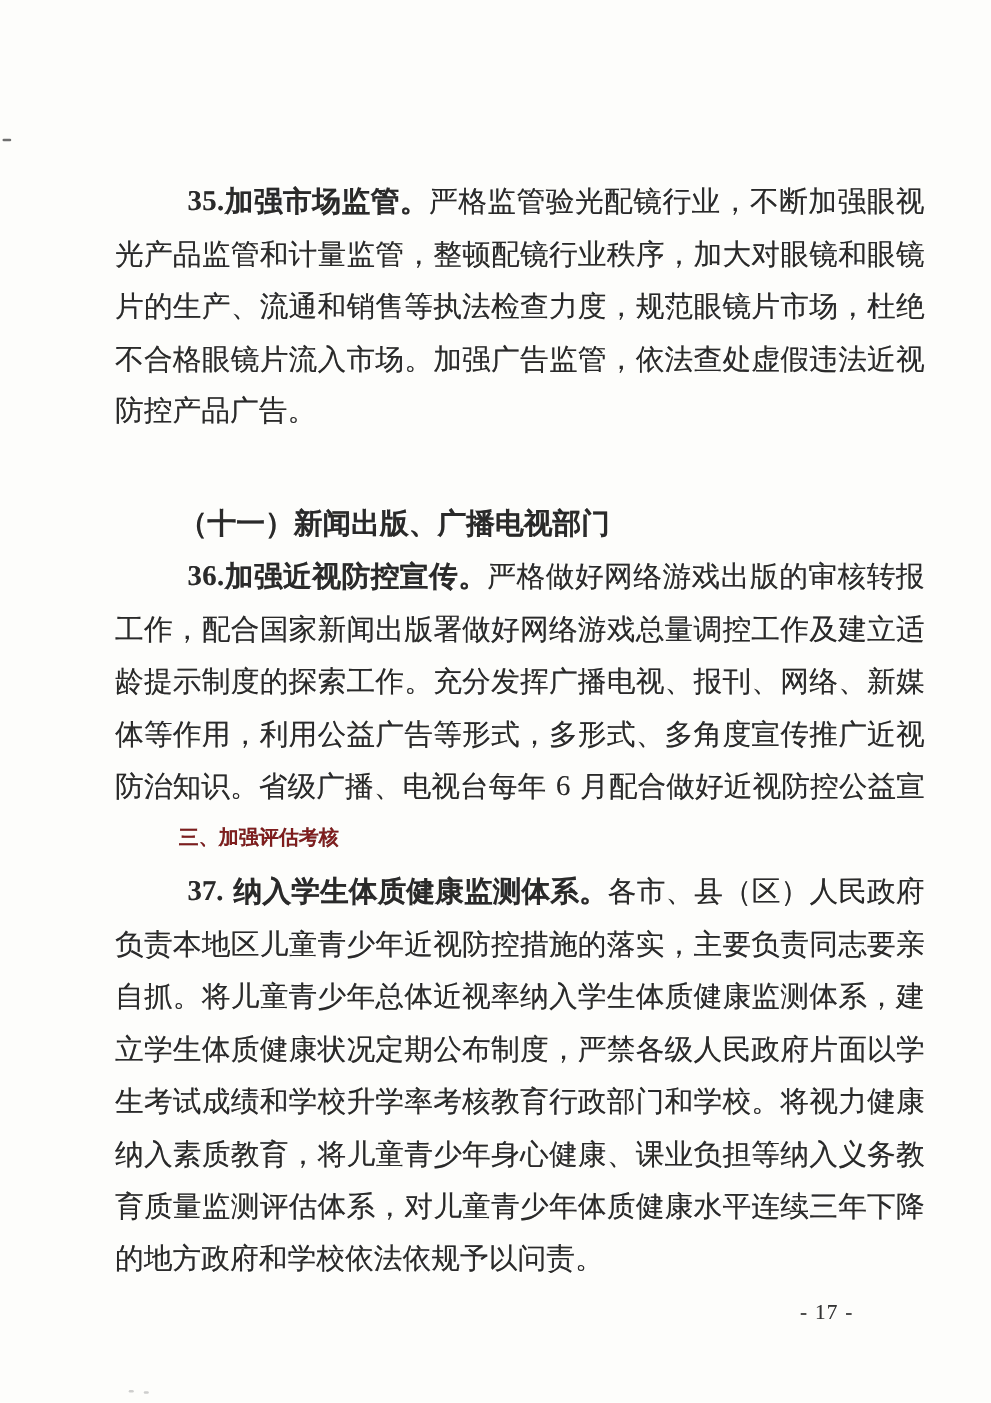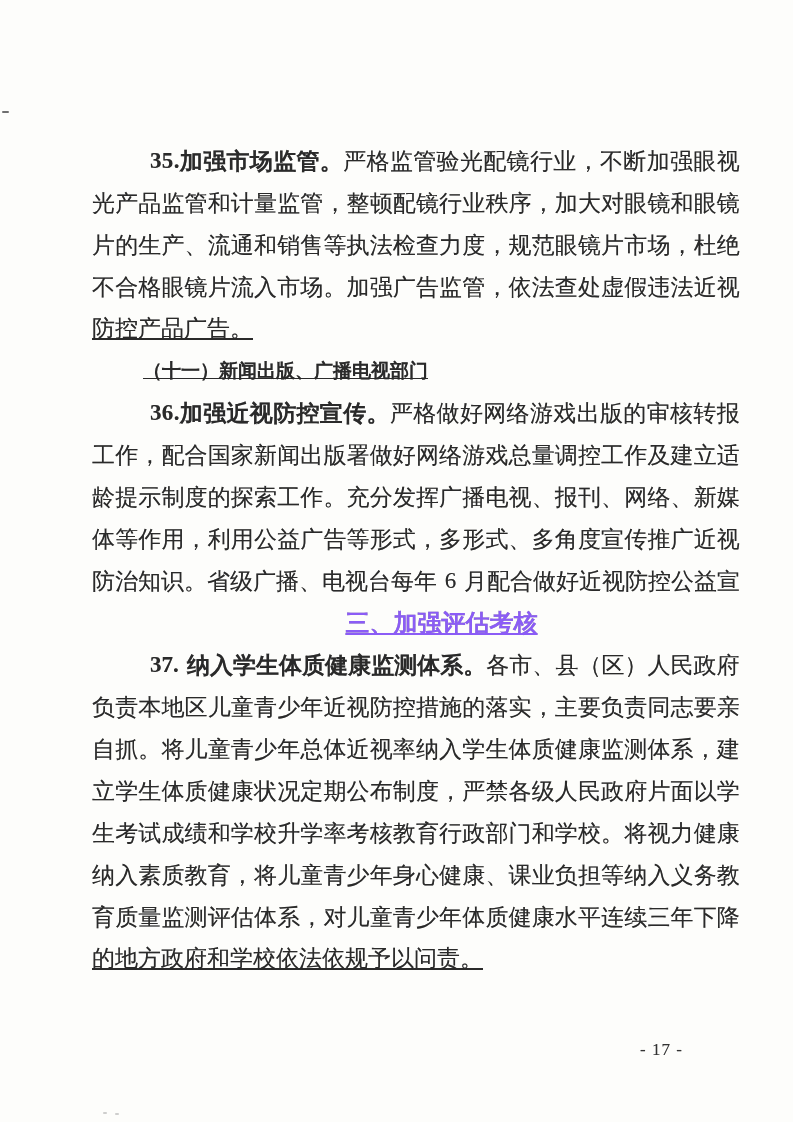--- a/index.html
+++ b/index.html
@@ -26,31 +26,30 @@
     color:#2a2a2a;
     text-shadow:0 0 0.5px rgba(40,40,40,.45);
     white-space:nowrap;
   }
   .line.fill{
     display:flex;
     justify-content:space-between;
     align-items:center;
     white-space:normal;
   }
-  .line:not(.fill){line-height:42px;text-decoration:underline;}
+  .line:not(.fill){line-height:42px;}
   .ind-pad{padding-left:58px;box-sizing:border-box;}
   .ind-text{text-indent:51px;}
   .b{font-weight:700;}
-  .kai{font-weight:700;font-size:19px;}
+  .kai{font-weight:700;font-size:23px;margin-top:48px;}
   .hei{
     font-family:"Liberation Sans","DejaVu Sans",sans-serif;
     font-weight:700;
-    font-size:24px;
-    color:#8b5cf6;
-    text-align:center;
+    font-size:16px;
+    color:#7f1d1d;
   }
   .sp{width:8px;display:inline-block;}
   .page-number{
     position:absolute;
     left:640px;top:1040px;
     width:60px;
     font-size:17px;
     letter-spacing:1px;
     color:#333;
     text-shadow:0 0 0.5px rgba(40,40,40,.4);

